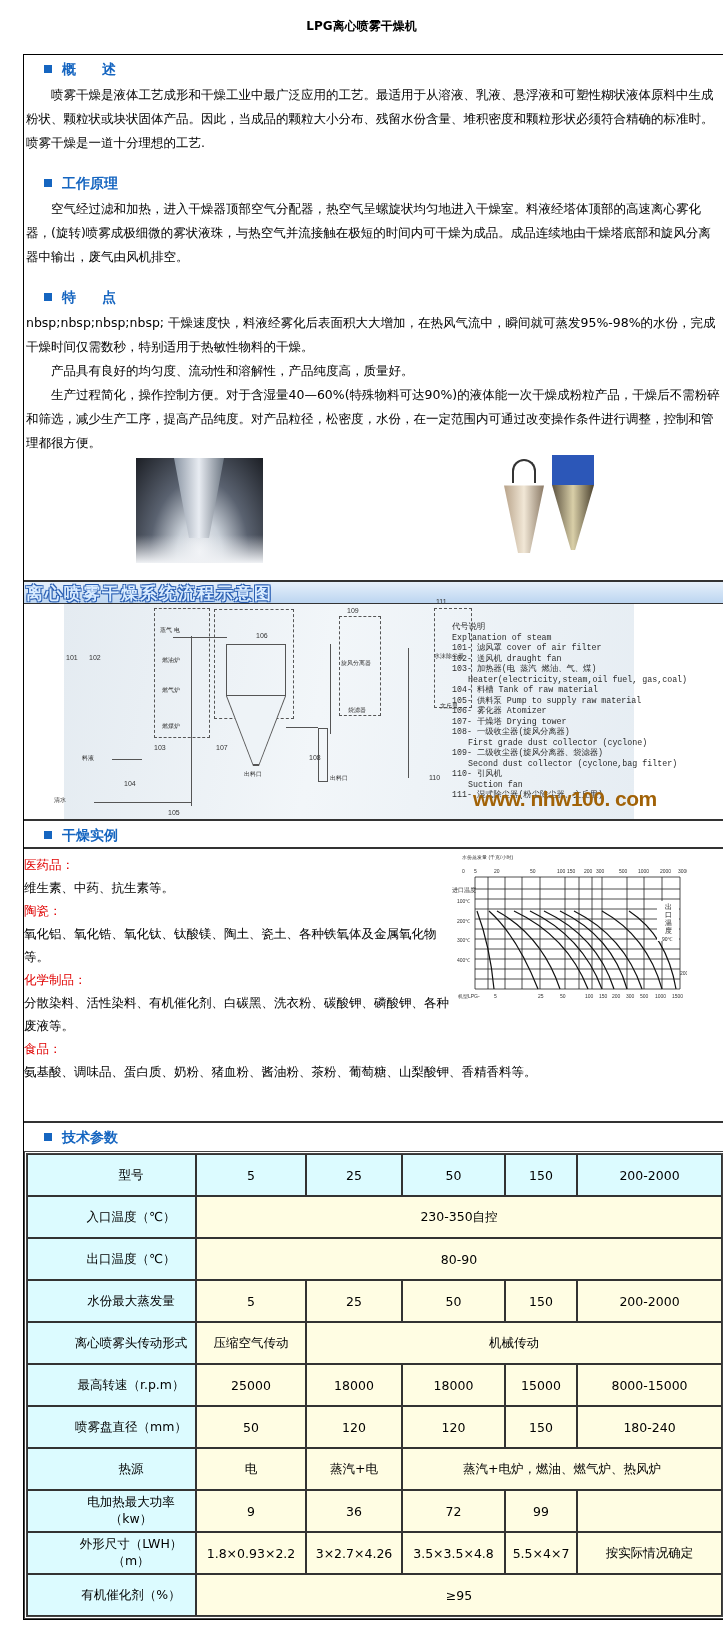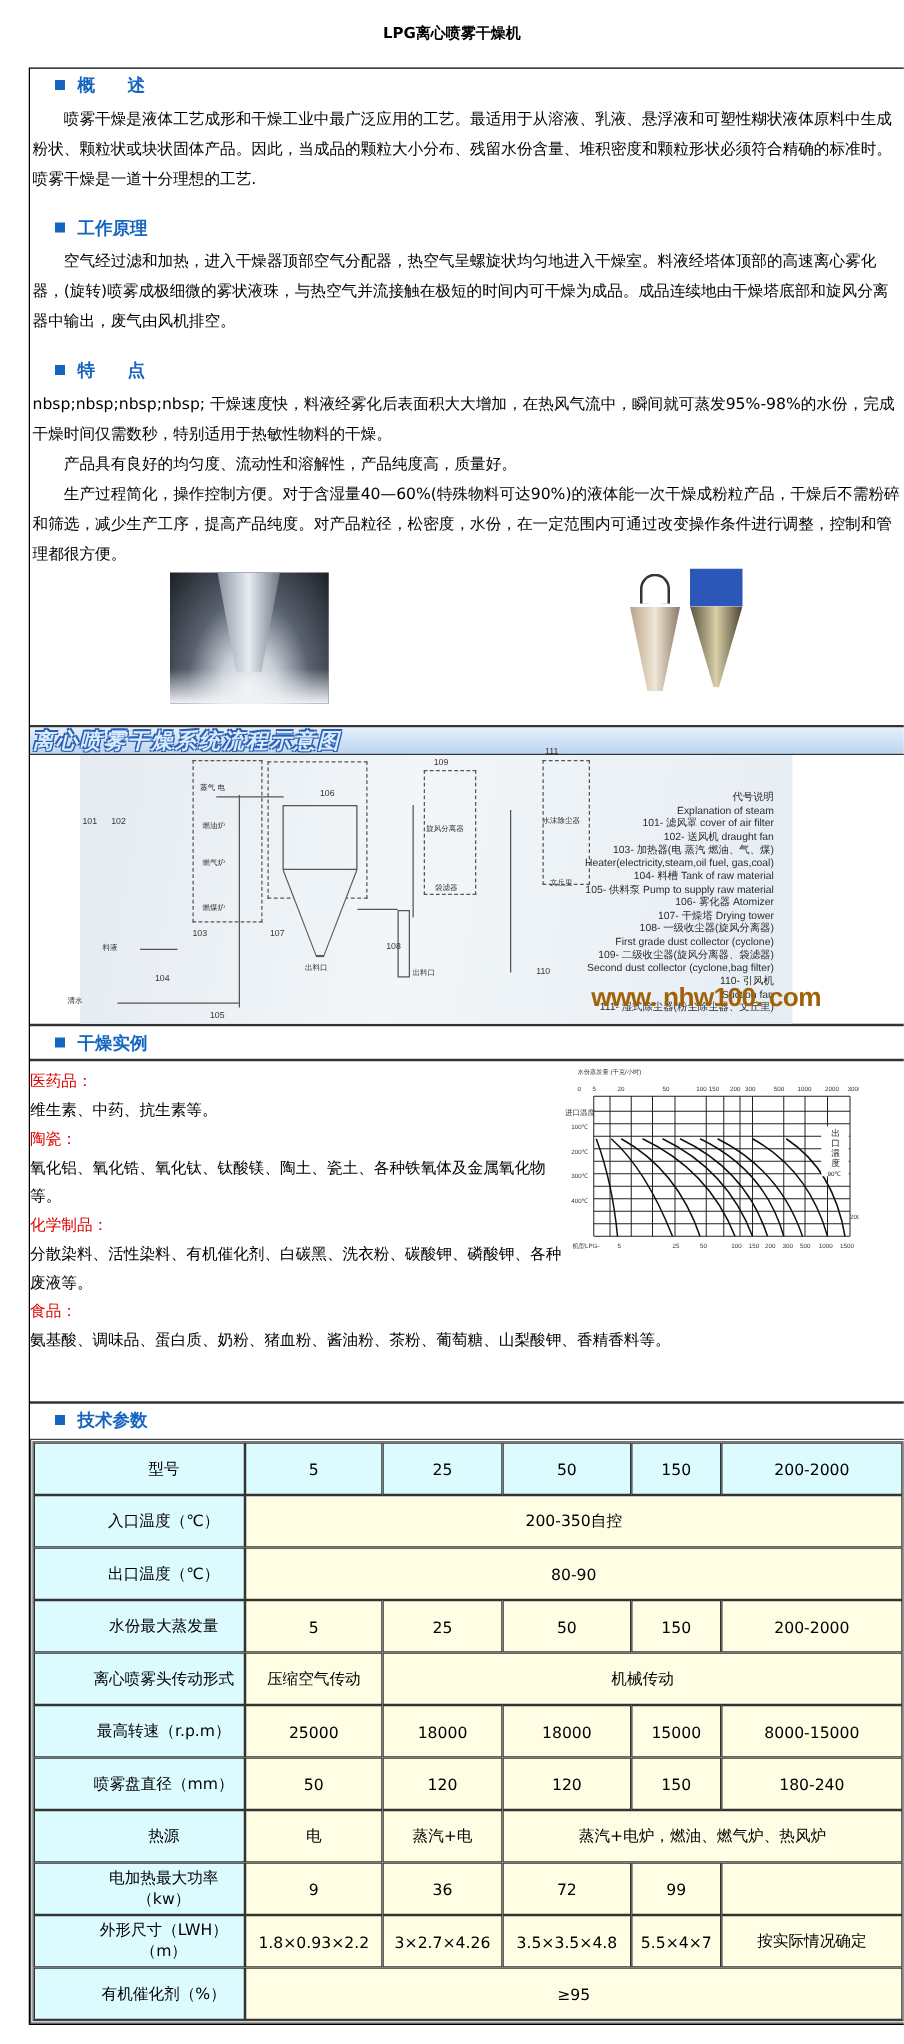--- a/index.html
+++ b/index.html
@@ -16,24 +16,24 @@
   p.ind { text-indent: 25px; }
   .photos { position: relative; height: 125px; }
   .photo1 { position: absolute; left: 112px; top: 3px; width: 127px; height: 105px; background: radial-gradient(ellipse at 50% 90%, #f3f5f8 0%, #c9d0d8 25%, #5a6270 55%, #1c1f25 100%); overflow: hidden; }
   .photo1 .cone { position: absolute; left: 38px; top: 0; width: 50px; height: 80px; background: linear-gradient(90deg,#8a95a3,#e8ecf2,#6d7783); clip-path: polygon(0 0,100% 0,70% 100%,30% 100%); }
   .photo1 .mist { position: absolute; left: 0; bottom: 0; width: 100%; height: 28px; background: linear-gradient(180deg, rgba(255,255,255,0), #f0f2f5); }
   .photo2 { position: absolute; left: 480px; top: 8px; width: 40px; height: 90px; background: linear-gradient(90deg,#b8a38a,#f1e7d6,#8b7a66); clip-path: polygon(0 25%,100% 25%,65% 100%,35% 100%); }
   .photo2-handle { position: absolute; left: 488px; top: 4px; width: 24px; height: 24px; border: 2px solid #333; border-bottom: none; border-radius: 12px 12px 0 0; }
   .photo3 { position: absolute; left: 528px; top: 0; width: 42px; height: 30px; background: #2c57b8; }
   .photo3b { position: absolute; left: 528px; top: 30px; width: 42px; height: 65px; background: linear-gradient(90deg,#5a503e,#d9cfa8,#4a412f); clip-path: polygon(0 0,100% 0,55% 100%,45% 100%); }
   .banner { height: 22px; background: linear-gradient(180deg,#e6f0fb,#bcd5f0); border-bottom: 1px solid #333; padding-left: 2px; }
-  .banner span { font-size: 17px; font-weight: bold; color: #d9ecff; letter-spacing: 2px; line-height: 22px; text-shadow: -1px -1px 0 #2a5fb3, 1px -1px 0 #2a5fb3, -1px 1px 0 #2a5fb3, 1px 1px 0 #2a5fb3; font-style: italic; }
+  .banner span { font-size: 17px; font-weight: bold; color: #d9ecff; letter-spacing: 2px; line-height: 22px; text-shadow: -1px -1px 0 #2a5fb3, 1px -1px 0 #2a5fb3, -1px 1px 0 #2a5fb3, 1px 1px 0 #2a5fb3; }
   .diagram { position: relative; height: 215px; }
   .dimg { position: absolute; left: 40px; top: 0; width: 570px; height: 215px; background: linear-gradient(100deg,#e4ebf1 0%,#f2f6f9 45%,#e6edf3 100%); }
-  .legend { position: absolute; left: 428px; top: 28px; font-size: 8.3px; line-height: 10.5px; color: #2b2b2b; font-family: Liberation Sans, sans-serif; text-align: right; }
+  .legend { position: absolute; left: 428px; top: 18px; font-size: 8.3px; line-height: 10.5px; color: #2b2b2b; font-family: Liberation Mono, monospace; }
   .legend .ind2 { padding-left: 16px; }
   .wm { position: absolute; left: 449px; top: 183px; font-size: 21px; font-weight: bold; font-family: "Liberation Sans", sans-serif; color: #a16207; letter-spacing: -0.5px; }
   .dnum { position: absolute; font-size: 7px; color: #333; font-family: "Liberation Sans", sans-serif; }
   .dlbl { position: absolute; font-size: 6px; color: #333; }
   .box-dash { position: absolute; border: 1px dashed #555; }
   .line { position: absolute; background: #555; }
   .examples { position: relative; height: 272px; }
   .ex-text { position: absolute; left: 0; top: 4px; width: 425px; }
   .ex-text .cat { color: #e00000; font-size: 12.5px; line-height: 23px; }
   .ex-text .itm { font-size: 12.5px; line-height: 23px; }
@@ -274,21 +274,21 @@
           <tr class="hdr">
         <td class="lbl">型号</td>
         <td>5</td>
         <td>25</td>
         <td>50</td>
         <td>150</td>
         <td>200-2000</td>
       </tr>
       <tr>
         <td class="lbl">入口温度（℃）</td>
-        <td colspan="5">200-350自控</td>
+        <td colspan="5">230-350自控</td>
       </tr>
       <tr>
         <td class="lbl">出口温度（℃）</td>
         <td colspan="5">80-90</td>
       </tr>
       <tr>
         <td class="lbl">水份最大蒸发量</td>
         <td>5</td>
         <td>25</td>
         <td>50</td>

